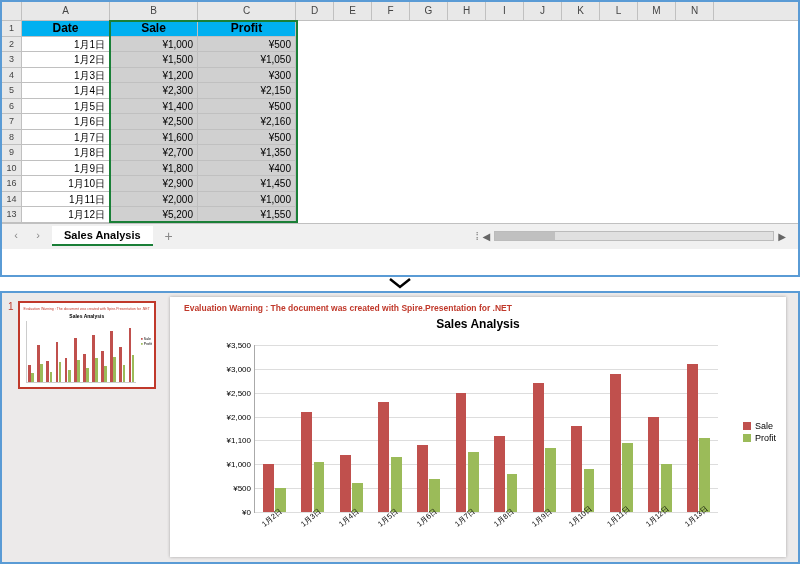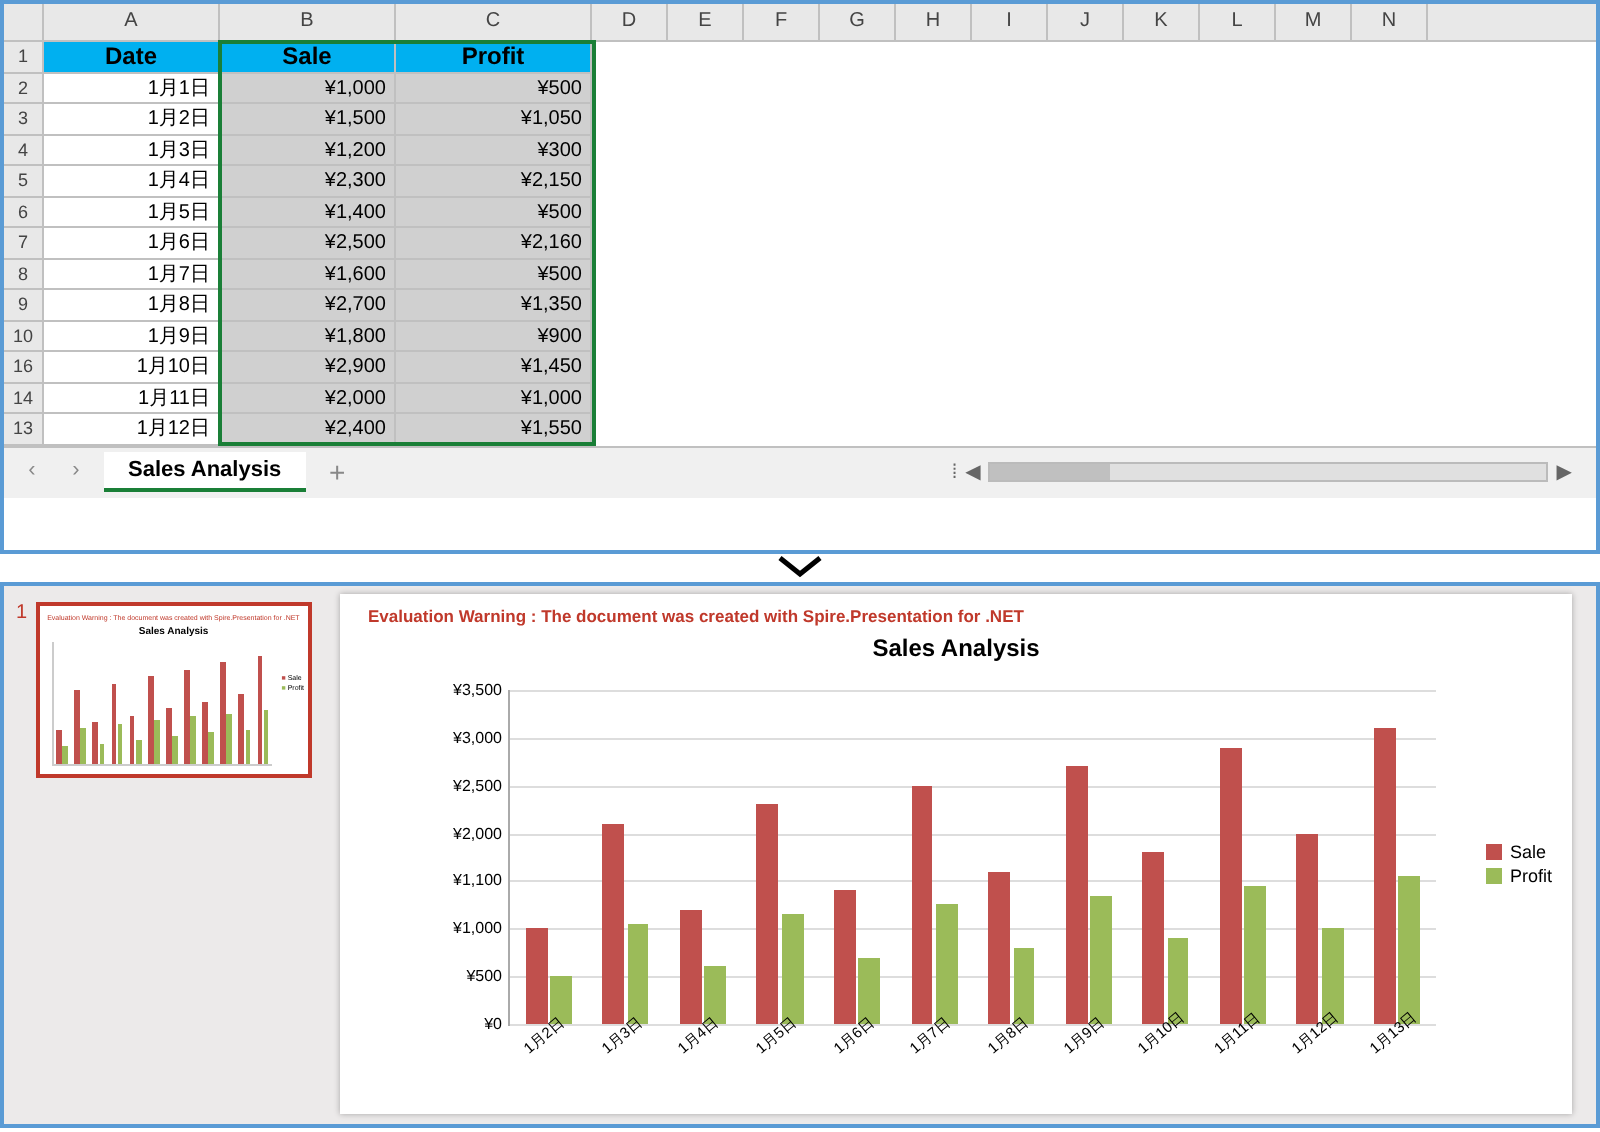--- a/index.html
+++ b/index.html
@@ -145,35 +145,35 @@
           <div class="cell cC sel">¥500</div>
         </div>
         <div class="data-row">
           <div class="cell cA">1月8日</div>
           <div class="cell cB sel">¥2,700</div>
           <div class="cell cC sel">¥1,350</div>
         </div>
         <div class="data-row">
           <div class="cell cA">1月9日</div>
           <div class="cell cB sel">¥1,800</div>
-          <div class="cell cC sel">¥900</div>
+          <div class="cell cC sel">¥400</div>
         </div>
         <div class="data-row">
           <div class="cell cA">1月10日</div>
           <div class="cell cB sel">¥2,900</div>
           <div class="cell cC sel">¥1,450</div>
         </div>
         <div class="data-row">
           <div class="cell cA">1月11日</div>
           <div class="cell cB sel">¥2,000</div>
           <div class="cell cC sel">¥1,000</div>
         </div>
         <div class="data-row">
           <div class="cell cA">1月12日</div>
-          <div class="cell cB sel">¥2,400</div>
+          <div class="cell cB sel">¥5,200</div>
           <div class="cell cC sel">¥1,550</div>
         </div>
       <div class="sel-border" style="left:87px; top:-1px; width:189px; height:203px;"></div>
     </div>
   </div>
   <div class="sheet-tabs">
     <span class="nav-btn">‹</span>
     <span class="nav-btn">›</span>
     <span class="tab">Sales Analysis</span>
     <span class="add-tab">+</span>

